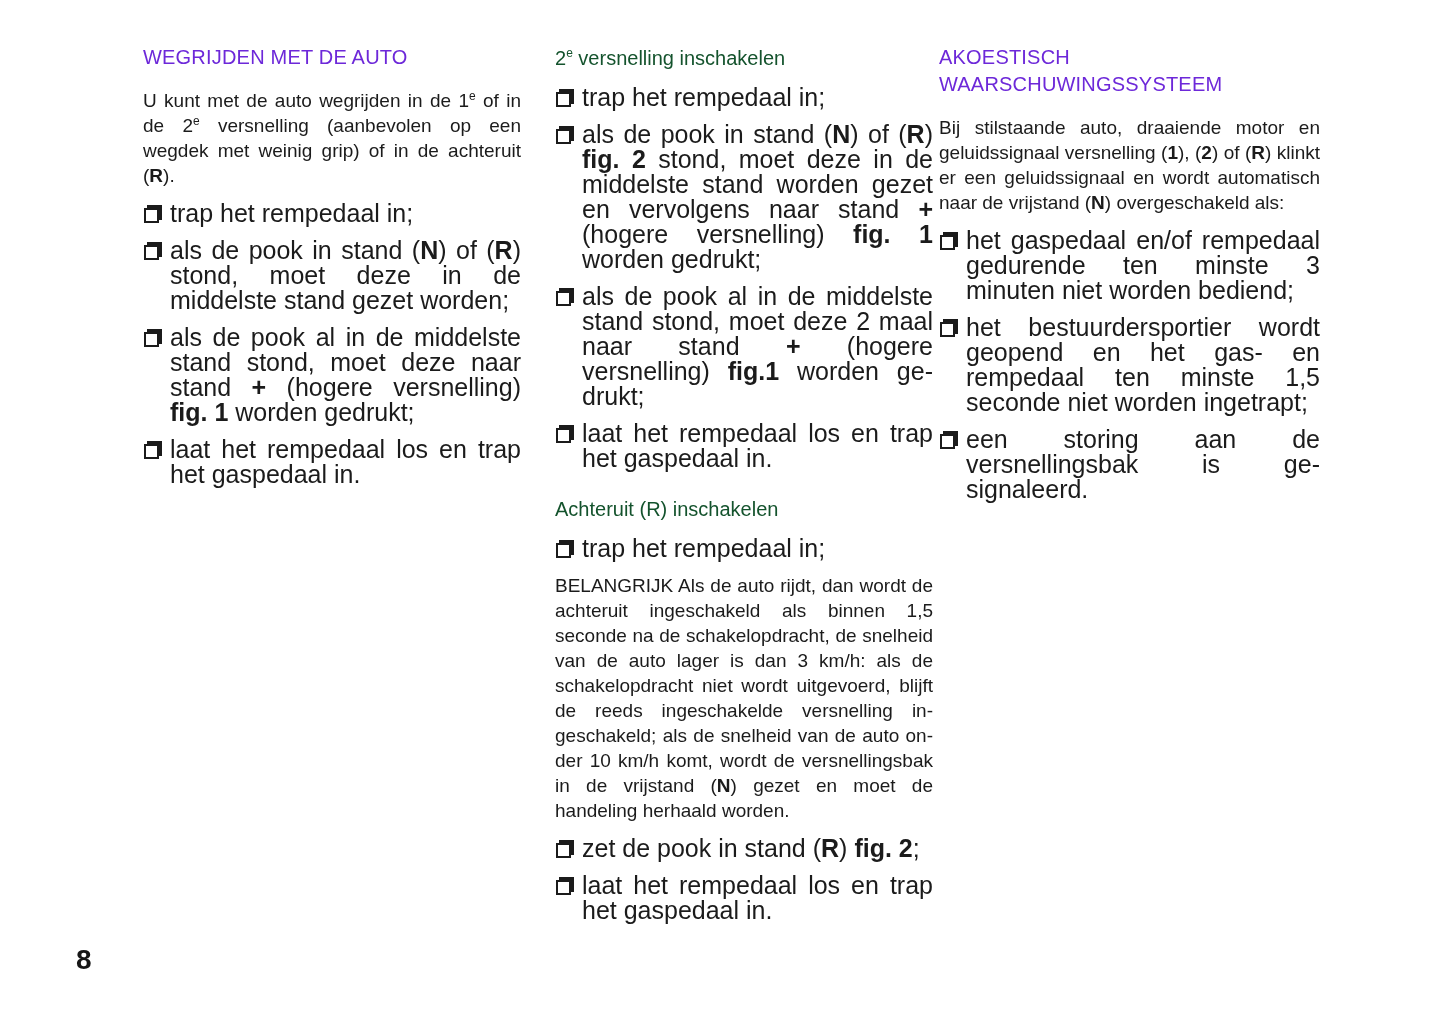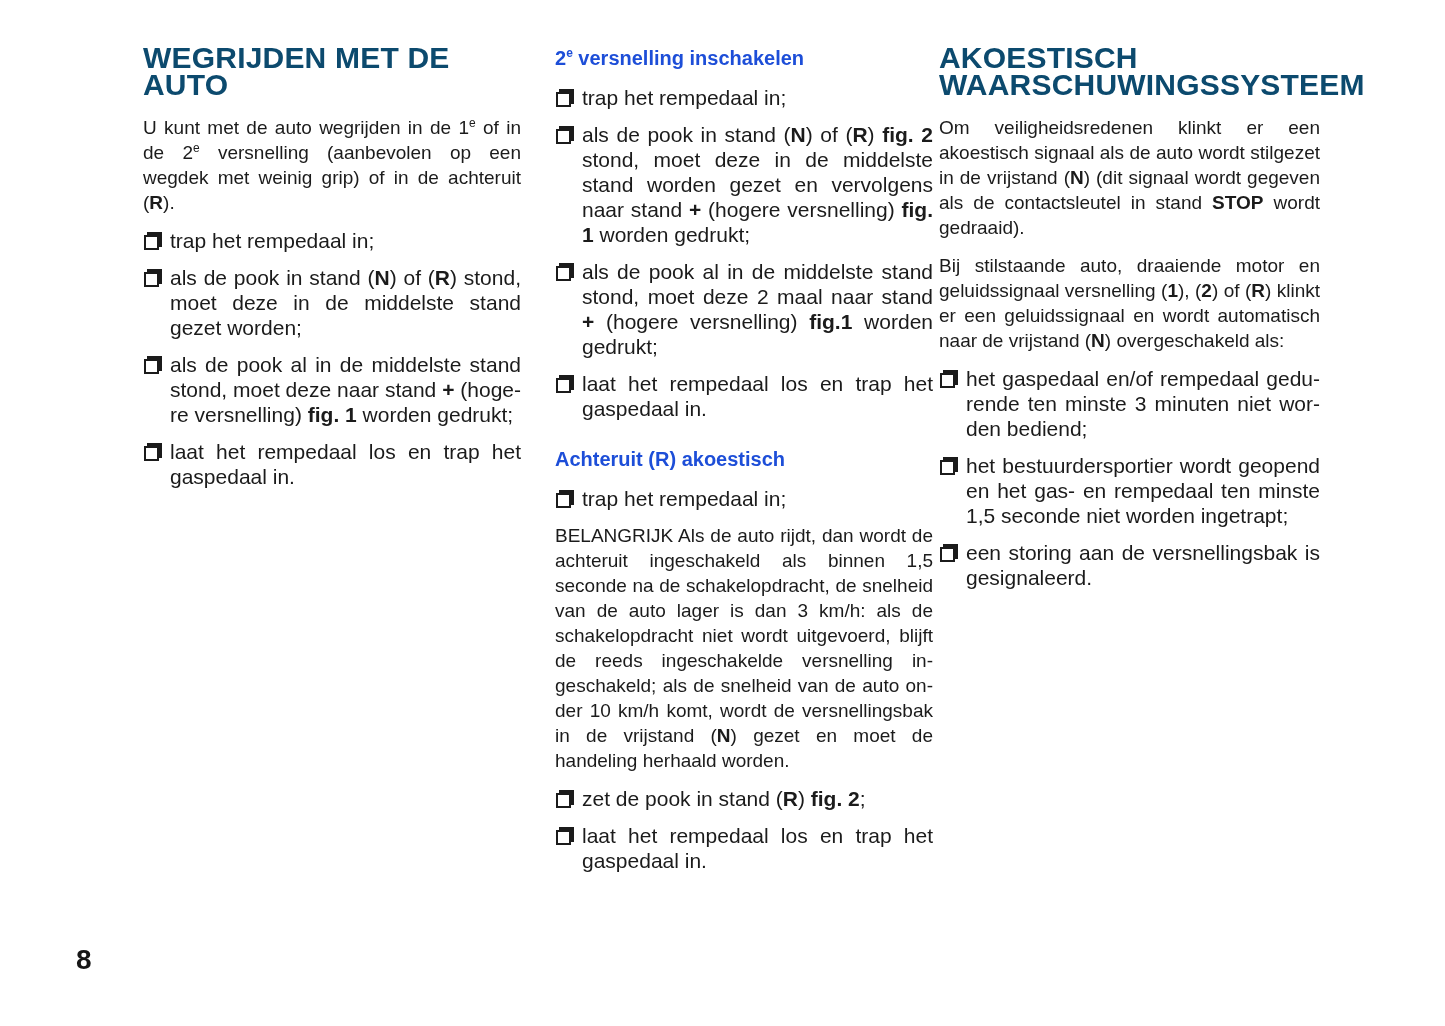--- a/index.html
+++ b/index.html
@@ -13,45 +13,45 @@
     overflow: hidden;
     hyphens: manual;
     -webkit-hyphens: manual;
   }
   .col { position: absolute; top: 44px; }
   .col-1 { left: 143px; width: 378px; }
   .col-2 { left: 555px; width: 378px; }
   .col-3 { left: 939px; width: 381px; }
 
   h1 {
-    font-size: 30px;
+    font-size: 20px;
     line-height: 27px;
-    font-weight: 700;
+    font-weight: 400;
     margin: 0 0 17px 0;
     letter-spacing: 0.2px;
-    color: #0c4a6e;
+    color: #6d28d9;
   }
   h2 {
     font-size: 20px;
     line-height: 24px;
-    font-weight: 700;
+    font-weight: 400;
     margin: 26px 0 15px 0;
-    color: #1d4ed8;
+    color: #14532d;
   }
   h2.first { margin-top: 2px; }
   p {
     font-size: 19px;
     line-height: 25px;
     margin: 12px 0 13px 0;
     text-align: justify;
   }
   .li {
     position: relative;
     padding-left: 27px;
-    font-size: 21px;
+    font-size: 25px;
     line-height: 25px;
     text-align: justify;
     margin: 0 0 12px 0;
   }
   .bullet {
     position: absolute;
     left: 1px;
     top: 7px;
     width: 11px;
     height: 11px;
@@ -111,21 +111,21 @@
       </div>
       <div class="li">
         <span class="bullet"></span>
         <span><span>als de pook al in de middelste stand stond, moet deze 2 maal naar stand </span><span class="b">+</span><span> (hogere versnelling) </span><span class="b">fig.1</span><span> worden ge­drukt;</span></span>
       </div>
       <div class="li">
         <span class="bullet"></span>
         <span><span>laat het rempedaal los en trap het gas­pedaal in.</span></span>
       </div>
     </div>
-    <h2>Achteruit (R) akoestisch</h2>
+    <h2>Achteruit (R) inschakelen</h2>
     <div>
       <div class="li">
         <span class="bullet"></span>
         <span><span>trap het rempedaal in;</span></span>
       </div>
     </div>
     <p><span>BELANGRIJK Als de auto rijdt, dan wordt de achteruit ingeschakeld als binnen 1,5 seconde na de schakelopdracht, de snel­heid van de auto lager is dan 3 km/h: als de schakelopdracht niet wordt uitgevoerd, blijft de reeds ingeschakelde versnelling in­geschakeld; als de snelheid van de auto on­der 10 km/h komt, wordt de versnel­lingsbak in de vrijstand (</span><span class="b">N</span><span>) gezet en moet de handeling herhaald worden.</span></p>
     <div>
       <div class="li">
         <span class="bullet"></span>
@@ -133,21 +133,20 @@
       </div>
       <div class="li">
         <span class="bullet"></span>
         <span><span>laat het rempedaal los en trap het gas­pedaal in.</span></span>
       </div>
     </div>
   </section>
 
   <section class="col col-3">
     <h1>AKOESTISCH WAARSCHUWINGSSYSTEEM</h1>
-    <p><span>Om veiligheidsredenen klinkt er een akoestisch signaal als de auto wordt stil­gezet in de vrijstand (</span><span class="b">N</span><span>) (dit signaal wordt gegeven als de contactsleutel in stand </span><span class="b">STOP</span><span> wordt gedraaid).</span></p>
     <p><span>Bij stilstaande auto, draaiende motor en geluidssignaal versnelling (</span><span class="b">1</span><span>), (</span><span class="b">2</span><span>) of (</span><span class="b">R</span><span>) klinkt er een geluidssignaal en wordt au­tomatisch naar de vrijstand (</span><span class="b">N</span><span>) overge­schakeld als:</span></p>
     <div>
       <div class="li">
         <span class="bullet"></span>
         <span><span>het gaspedaal en/of rempedaal gedu­rende ten minste 3 minuten niet wor­den bediend;</span></span>
       </div>
       <div class="li">
         <span class="bullet"></span>
       </div>
       <div class="li">

